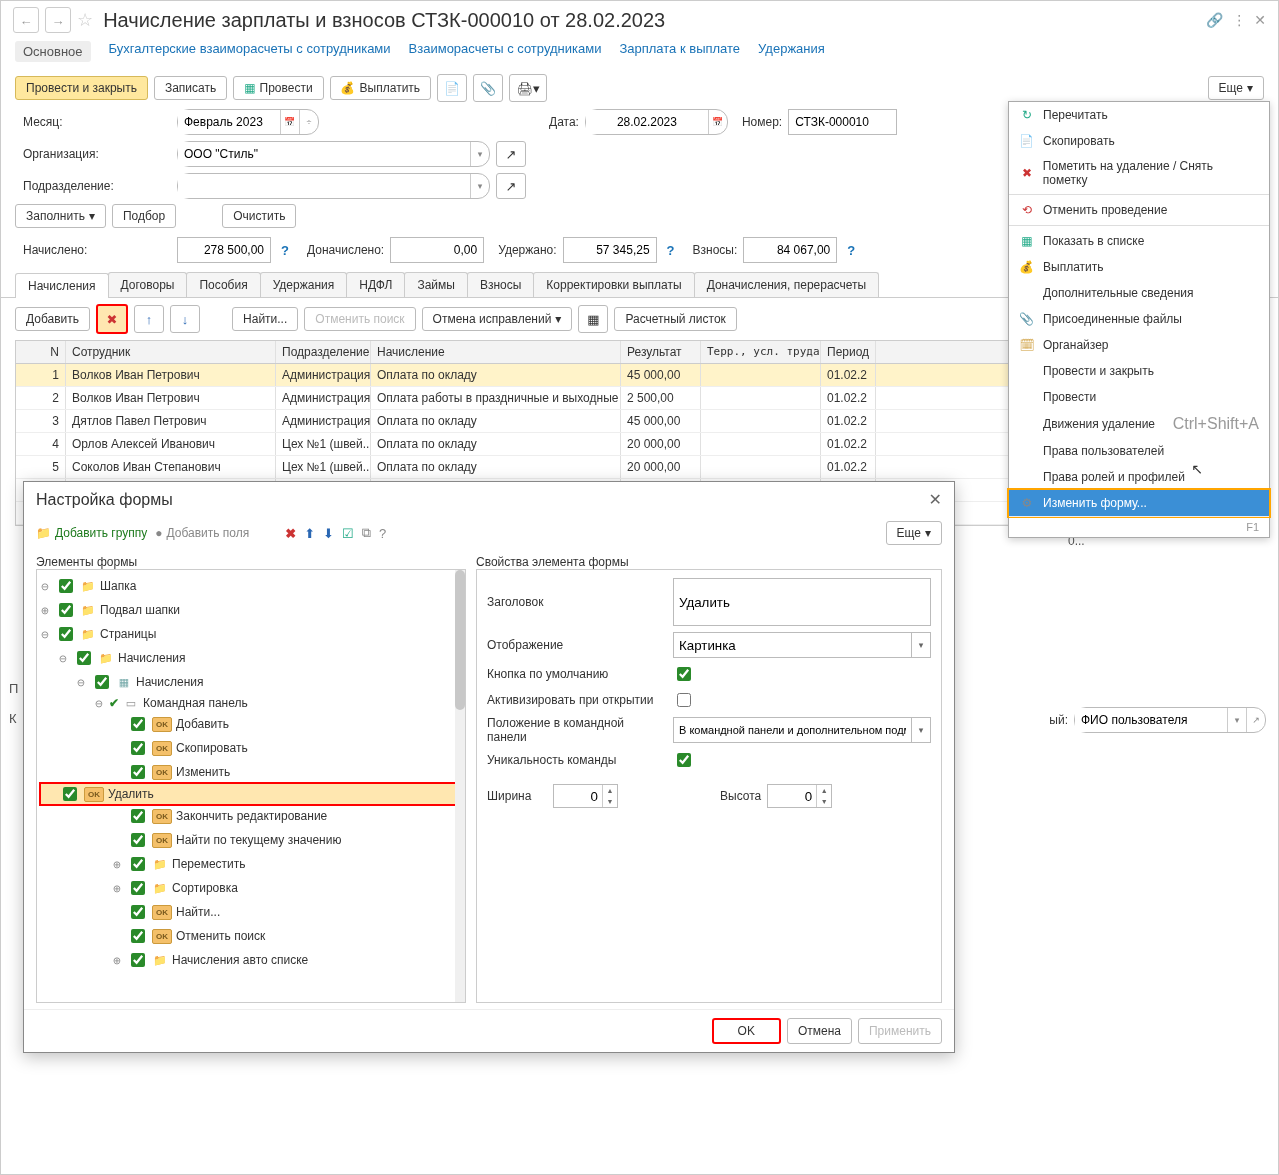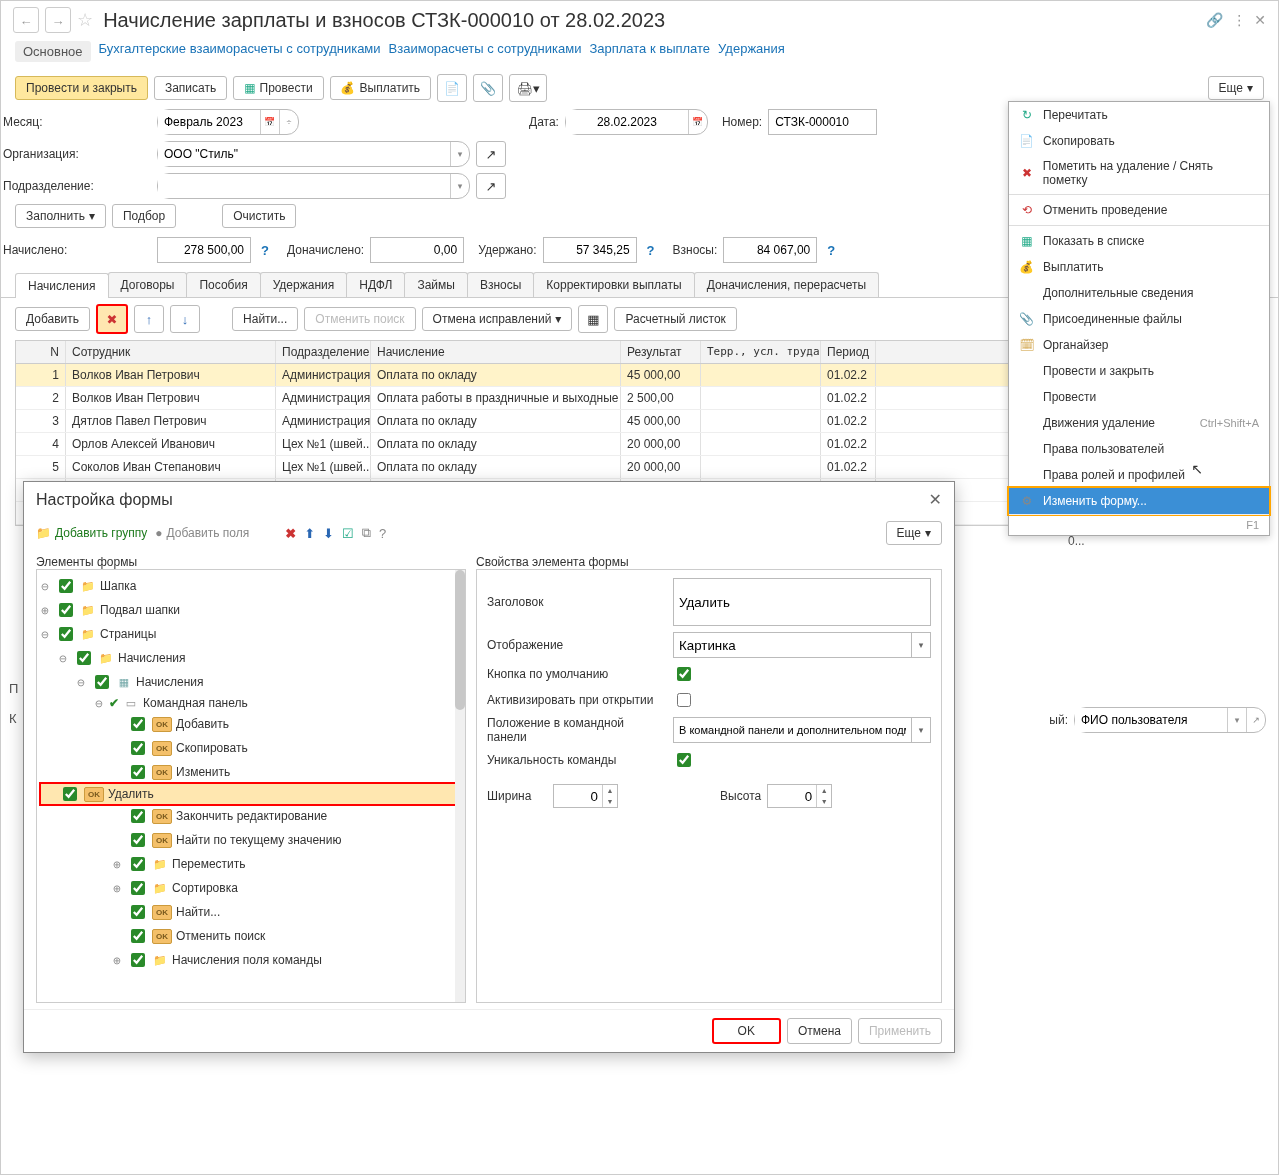--- a/index.html
+++ b/index.html
@@ -3,29 +3,29 @@
 <meta charset="utf-8">
 <style>
 html,body{margin:0;padding:0;font-family:Arial,sans-serif;font-size:13px;color:#333;background:#fff}
 .page{width:1279px;height:1175px;position:relative;border:1px solid #ccc;box-sizing:border-box;overflow:hidden}
 .hdr{display:flex;align-items:center;padding:6px 12px 4px;gap:6px}
 .nav-btn{width:24px;height:24px;border:1px solid #ccc;background:#fff;border-radius:3px;display:flex;align-items:center;justify-content:center;color:#999;cursor:pointer}
 .star{font-size:18px;color:#ccc}
 .title{font-size:20px;font-weight:400;margin-left:4px}
 .hdr-right{margin-left:auto;display:flex;gap:8px;color:#999;align-items:center}
 .hdr-right span{cursor:pointer;font-size:14px}
-.nav-tabs{display:flex;gap:8px;padding:4px 14px 8px;font-size:13px}
+.nav-tabs{display:flex;gap:18px;padding:4px 14px 8px;font-size:13px}
 .nav-tab{color:#1a73b7;cursor:pointer}
 .nav-tab.active{background:#eee;color:#555;padding:3px 8px;border-radius:3px}
 .toolbar{display:flex;gap:6px;padding:4px 14px;align-items:center}
 .btn{border:1px solid #bbb;background:#fff;padding:4px 10px;border-radius:3px;cursor:pointer;font-size:12px;display:inline-flex;align-items:center;gap:4px}
 .btn.yellow{background:#ffe89e;border-color:#d6b95a}
 .icon-btn{border:1px solid #bbb;background:#fff;width:28px;height:26px;border-radius:3px;display:inline-flex;align-items:center;justify-content:center;cursor:pointer}
 .toolbar .spacer{flex:1}
-.frm-row{display:flex;align-items:center;padding:3px 2px;gap:6px}
+.frm-row{display:flex;align-items:center;padding:3px 22px;gap:6px}
 .lbl{width:148px;font-size:12px}
 .fld{border:1px solid #bbb;padding:3px 6px;font-size:12px;height:18px;background:#fff}
 .fld.num{width:80px;text-align:right}
 .fld-ext{display:inline-flex;border:1px solid #bbb;border-radius:12px;height:24px}
 .fld-ext input{border:none;padding:3px 6px;font-size:12px;outline:none}
 .fld-ext .arr{width:18px;border-left:1px solid #ccc;display:flex;align-items:center;justify-content:center;color:#888;font-size:9px}
 .q{color:#1a73b7;margin:0 4px;font-weight:bold}
 .lbl2{font-size:12px;margin-left:8px}
 .tabs2{display:flex;padding:0 14px;margin-top:6px;border-bottom:1px solid #ccc}
 .tab2{padding:5px 12px;border:1px solid #ccc;border-bottom:none;margin-right:-1px;background:#f5f5f5;font-size:12px;cursor:pointer;border-radius:3px 3px 0 0}
@@ -45,21 +45,21 @@
 .c-terr{width:120px;font-family:monospace;font-size:11px}
 .c-per{width:55px}
 .c-rest{flex:1}
 
 
 .more-menu{position:absolute;top:100px;right:8px;width:260px;background:#fff;border:1px solid #aaa;box-shadow:0 2px 8px rgba(0,0,0,.2);z-index:20}
 .mm-item{display:flex;align-items:center;padding:5px 10px;font-size:12px;gap:8px;cursor:pointer}
 .mm-item.sel{background:#3b8fd6;color:#fff;border:2px solid orange;margin:-2px}
 .mm-sep{border-top:1px solid #ddd;margin:2px 0}
 .mm-ico{width:16px;height:16px;display:inline-flex;align-items:center;justify-content:center;font-size:12px}
-.mm-sc{margin-left:auto;color:#999;font-size:11px}
+.mm-sc{margin-left:auto;color:#999;font-size:16px}
 .mm-foot{text-align:right;padding:4px 10px;color:#999;font-size:11px;border-top:1px solid #eee}
 .cursor{position:absolute;top:460px;right:75px;font-size:14px;z-index:30}
 
 
 .stub-rows{position:absolute;top:488px;right:170px;width:40px;font-size:12px;line-height:21px;text-align:left;color:#555}
 
 
 .behind-1{position:absolute;top:680px;left:8px;font-size:13px;color:#555}
 .behind-2{position:absolute;top:710px;left:8px;font-size:13px;color:#555}
 .combo-right{position:absolute;top:706px;right:12px;display:flex;align-items:center;font-size:12px;gap:6px}
@@ -512,21 +512,21 @@
             <div class="tn ind4">
               <span class="exp"></span>
               <input type="checkbox" class="cb" checked="" style="">
               <span class="ok-badge">OK</span>
               <span>Отменить поиск</span>
             </div>
             <div class="tn ind4">
               <span class="exp">⊕</span>
               <input type="checkbox" class="cb" checked="" style="">
               <span class="fic folder">📁</span>
-              <span>Начисления поля команды</span>
+              <span>Начисления авто списке</span>
             </div>
             <div class="tree-sb">
               <div class="tree-sb-thumb"></div>
             </div>
         </div>
       </div>
       <div class="dlg-right">
         <div class="sect-title">Свойства элемента формы</div>
         <div class="props">
           <div class="prow">

